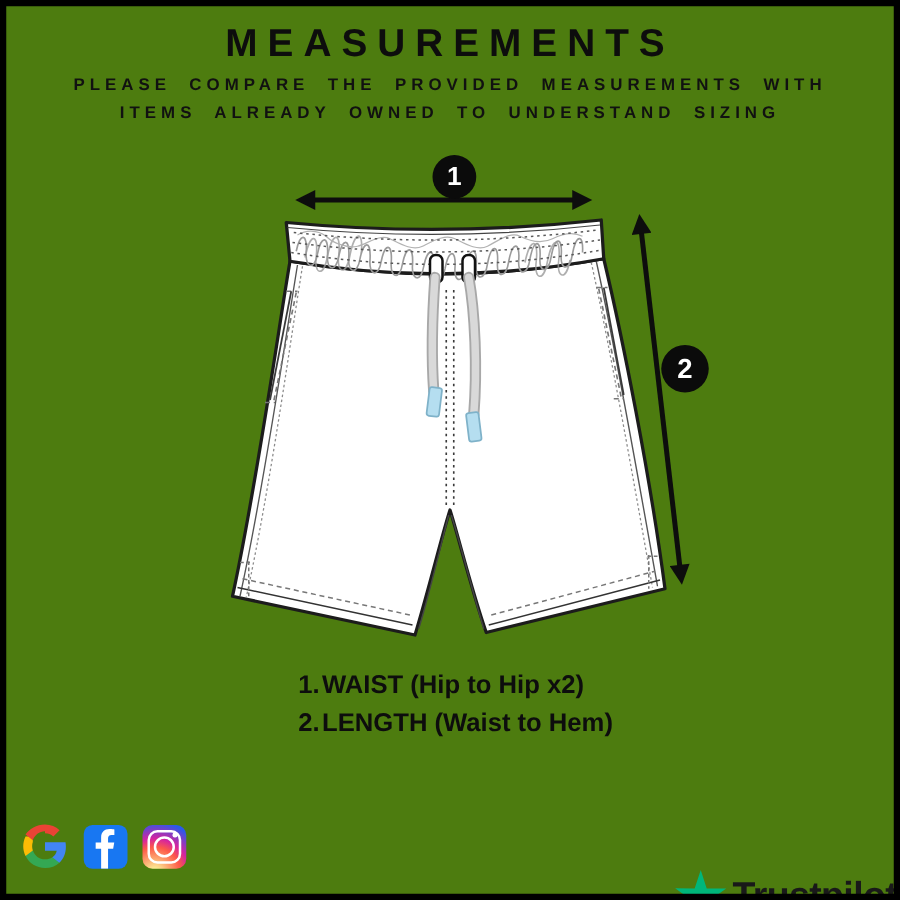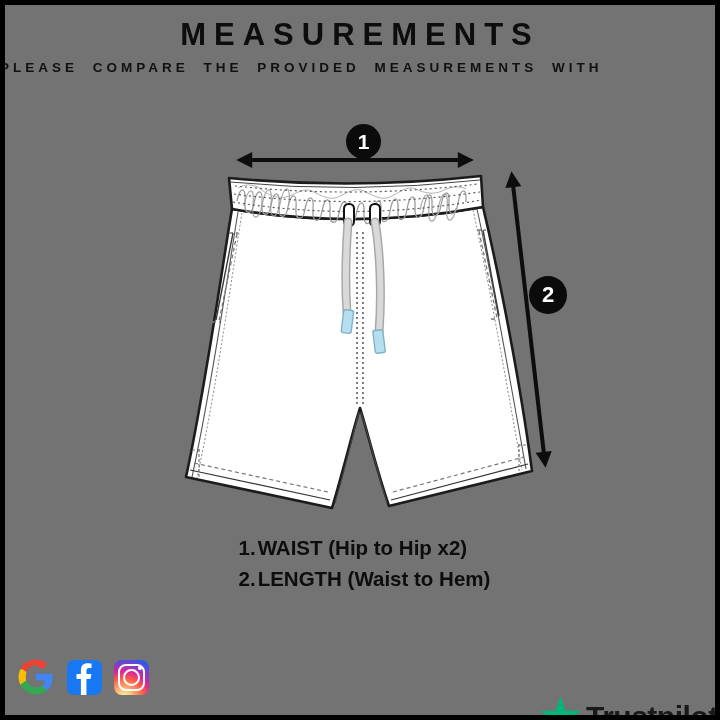--- a/index.html
+++ b/index.html
@@ -1,28 +1,28 @@
 <!DOCTYPE html>
 <html><head>
 <meta charset="utf-8">
 <style>
   html,body{margin:0;padding:0;background:#e8e8e8;}
   .frame{
-    position:relative;width:720px;height:720px;background:#737373;
+    position:relative;width:720px;height:720px;background:#4d7c0f;
     font-family:"Liberation Sans",sans-serif;overflow:hidden;
   }
   .border-overlay{position:absolute;inset:0;border:5px solid #000;pointer-events:none;z-index:9;}
 
   
   .title{
     position:absolute;top:17px;left:0;width:720px;text-align:center;
     font-size:31px;font-weight:bold;letter-spacing:8px;color:#0d0d0d;
   }
   .subtitle{
-    position:absolute;top:57px;left:0;width:720px;
+    position:absolute;top:57px;left:0;width:720px;text-align:center;
     font-size:13.5px;font-weight:bold;letter-spacing:4px;word-spacing:7px;
     line-height:22px;color:#111;
   }
 
   
   .diagram-svg{position:absolute;left:0;top:0;width:720px;height:720px;}
   .badge{
     position:absolute;background:#0b0b0b;color:#fff;border-radius:50%;
     display:flex;align-items:center;justify-content:center;font-weight:bold;z-index:3;
   }
@@ -57,20 +57,21 @@
 </style>
 </head>
 <body>
 
 <div class="frame">
   <div class="border-overlay"></div>
 
   <div class="title">MEASUREMENTS</div>
   <div class="subtitle">
     <div>PLEASE COMPARE THE PROVIDED MEASUREMENTS WITH</div>
+    <div>ITEMS ALREADY OWNED TO UNDERSTAND SIZING</div>
   </div>
 
   <svg class="diagram-svg" viewBox="0 0 720 720">
     <defs>
       <marker id="ah" viewBox="0 0 10 10" refX="7" refY="5" markerWidth="4.4" markerHeight="4" orient="auto-start-reverse">
         <path d="M0,0 L10,5 L0,10 z" fill="#0d0d0d"></path>
       </marker>
     </defs>
 
     <g>

